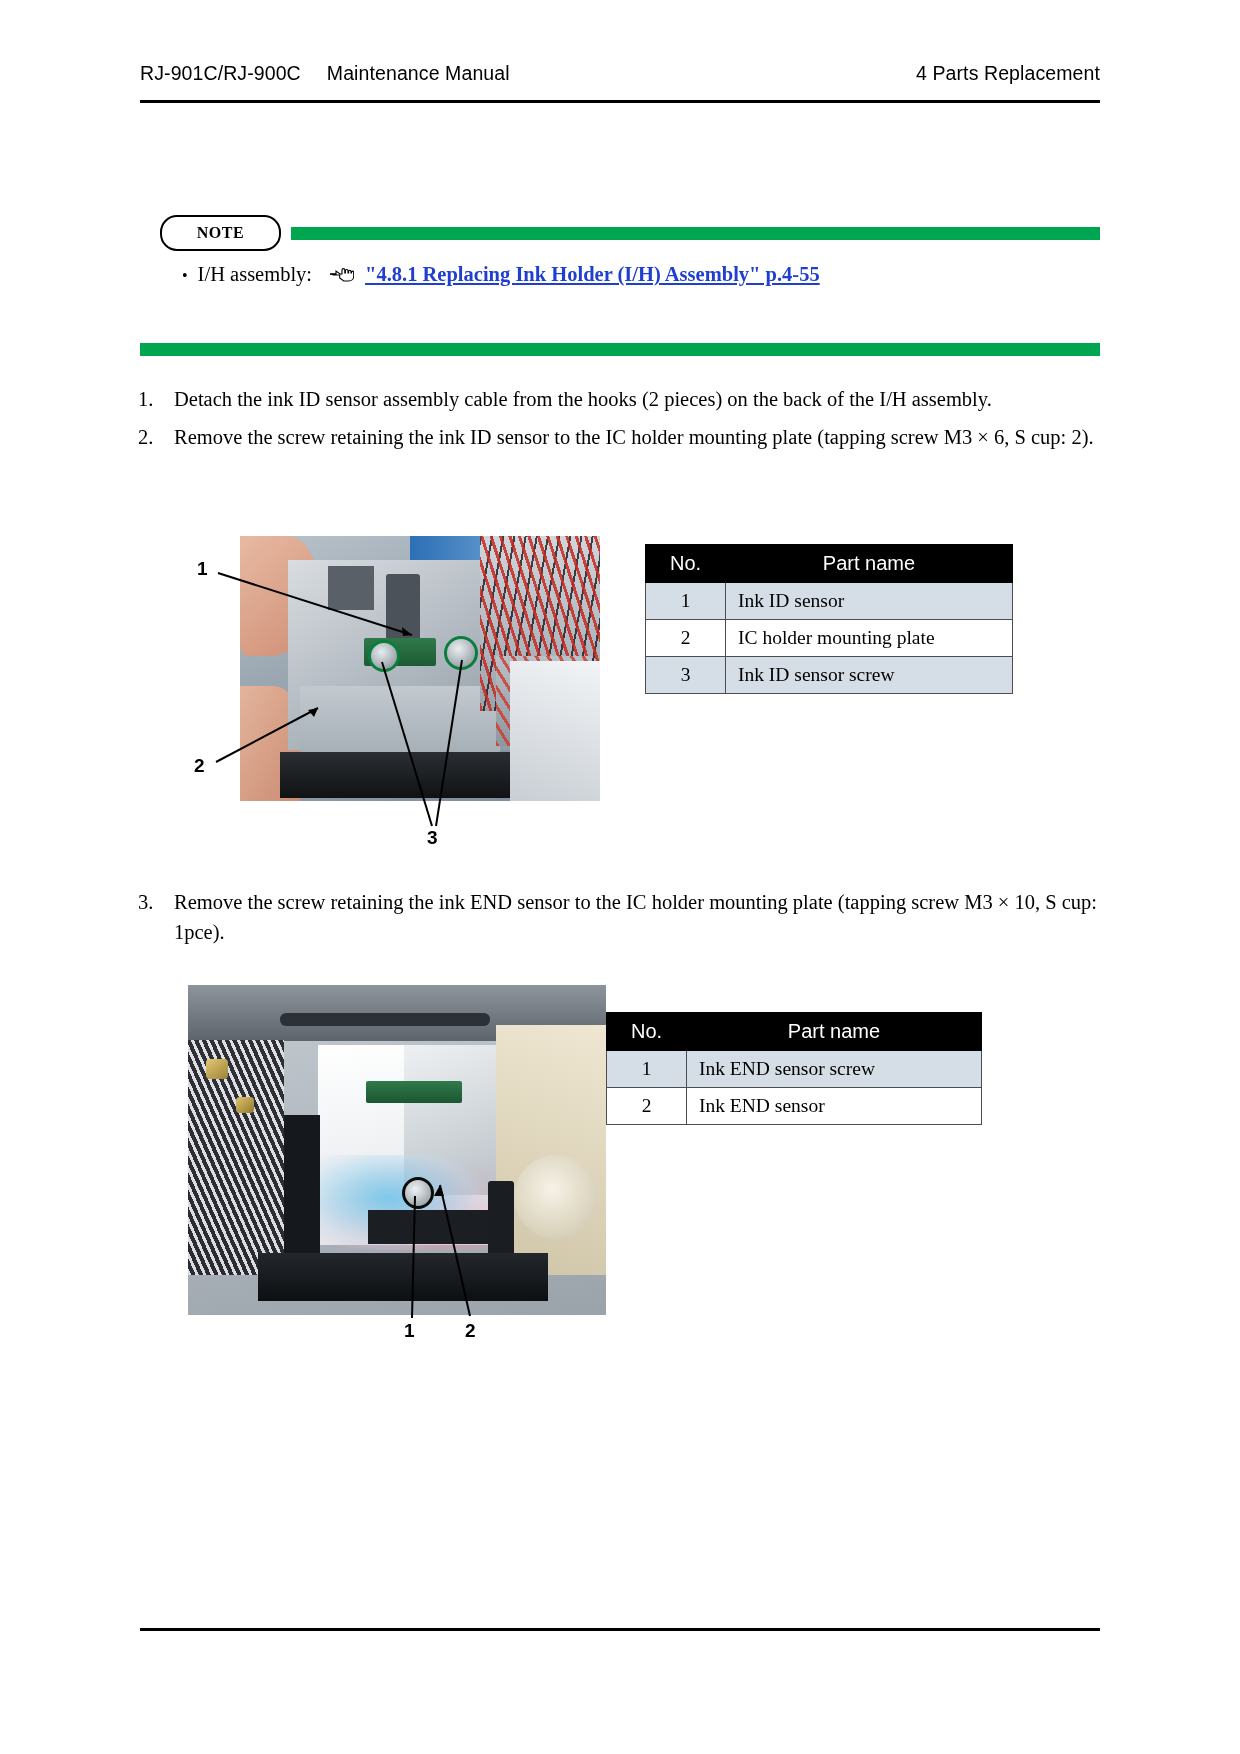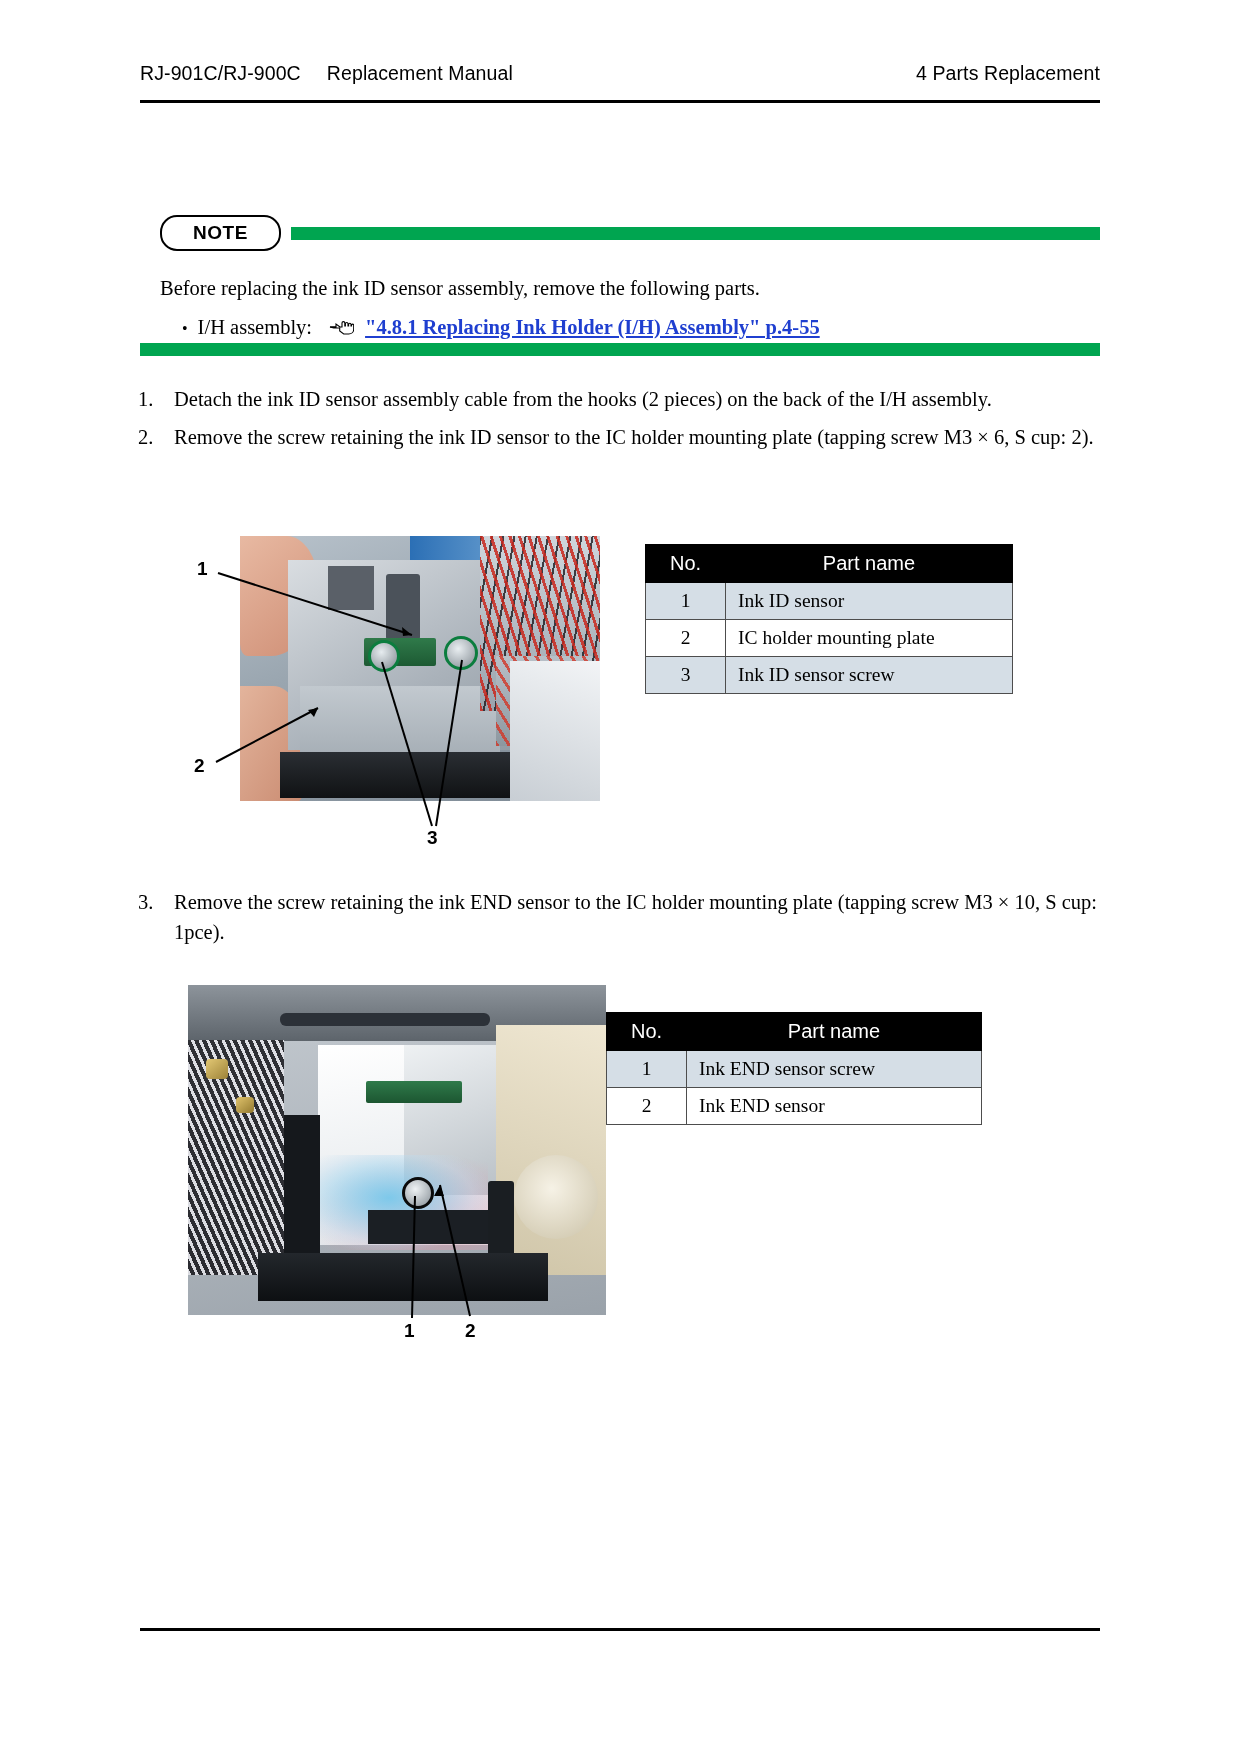--- a/index.html
+++ b/index.html
@@ -34,22 +34,22 @@
     font-size:30px;font-weight:400;
     display:flex;gap:34px;white-space:nowrap;
   }
 
   
   .note-wrap{position:absolute;left:160px;top:215px;width:940px;}
   .note-top{display:flex;align-items:center;}
   .note-badge{
     width:117px;height:32px;border:2px solid #000;border-radius:17px;
     display:flex;align-items:center;justify-content:center;
-    font-family:Liberation Sans, sans-serif;
-    font-weight:bold;font-size:19px;letter-spacing:.6px;
+    font-family:Liberation Serif, serif;
+    font-weight:bold;font-size:16px;letter-spacing:.6px;
     background:#fff;
   }
   .note-bar{
     height:13px;background:#00a550;flex:1;margin-left:10px;
   }
   .note-body{margin-top:22px;font-size:20.5px;line-height:1.5;}
   .note-li{
     margin-top:12px;display:flex;align-items:baseline;gap:10px;padding-left:22px;
     font-size:20.5px;
   }
@@ -187,33 +187,32 @@
      border:3px solid #0a0a0a;background:radial-gradient(circle at 40% 35%,#eef2f4,#868f96);}
 </style>
 </head>
 <body>
 
 <div class="page">
 
   <div class="hdr">
     <div class="hdr-left">
       <span>RJ-901C/RJ-900C</span>
-      <span>Replacement Manual</span>
+      <span>Maintenance Manual</span>
     </div>
     <span>4 Parts Replacement</span>
   </div>
   <div class="hdr-rule"></div>
 
 
   <div class="note-wrap">
     <div class="note-top">
       <div class="note-badge">NOTE</div>
       <div class="note-bar"></div>
     </div>
-    <div class="note-body">Before replacing the ink ID sensor assembly, remove the following parts.</div>
     <div class="note-li">
       <span class="bullet">•</span>
       <span>I/H assembly:</span>
       <span class="hand">
         <svg width="26" height="18" viewBox="0 0 26 18">
           <path d="M2 9 h6 v-3 l4 3 h2 v-4 a1.4 1.4 0 0 1 2.8 0 v3 h0.6 v-2.2 a1.3 1.3 0 0 1 2.6 0 v2.2 h0.6 v-1.6 a1.2 1.2 0 0 1 2.4 0 v1.6 h0.5 v-0.8 a1.1 1.1 0 0 1 2.2 0 v4.2 c0 2.6 -2.2 4.6 -5 4.6 h-5 l-4 -3 v-3 h-6 z" fill="none" stroke="#000" stroke-width="1.1"></path>
           <path d="M2 9 h6" stroke="#000" stroke-width="1.1" fill="none"></path>
         </svg>
       </span>
       <a class="link" href="#">"4.8.1 Replacing Ink Holder (I/H) Assembly" p.4-55</a>

